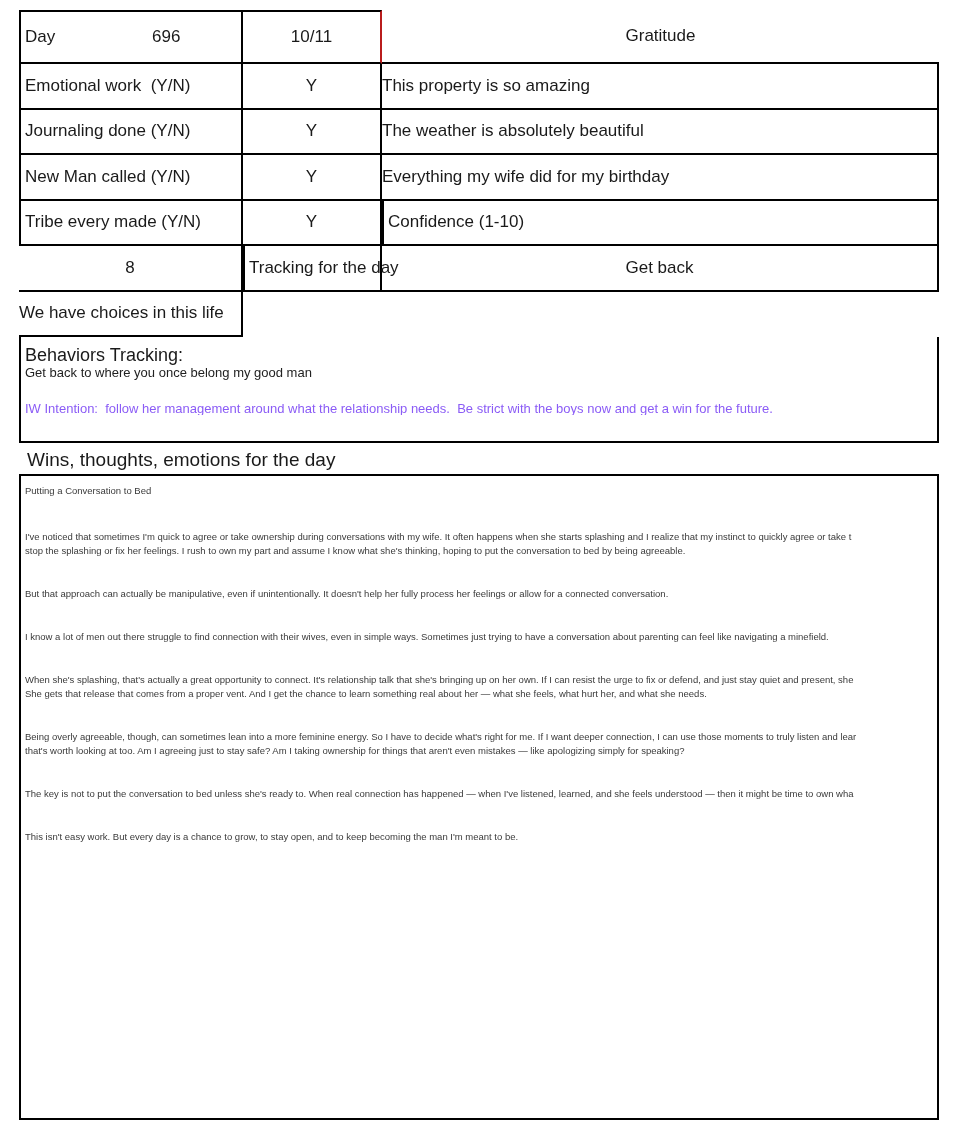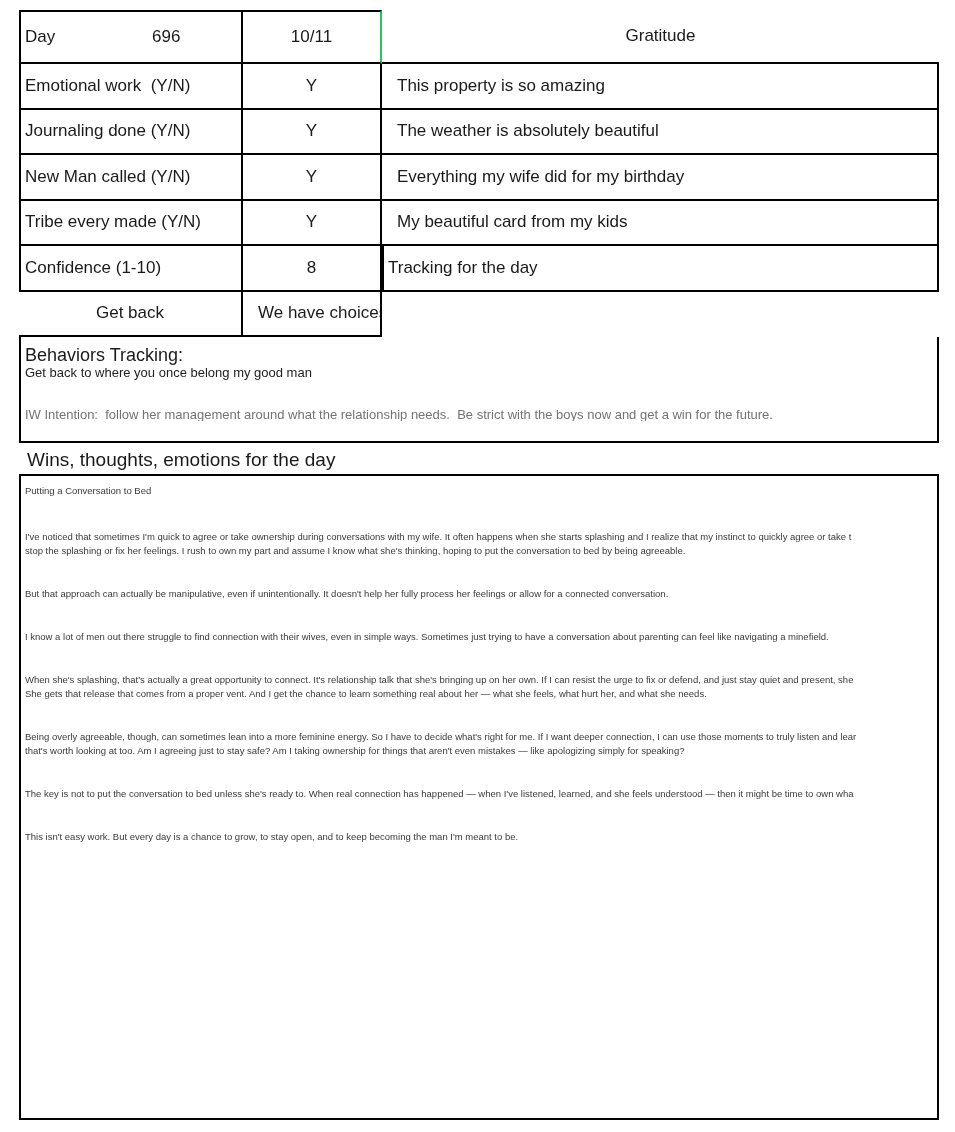--- a/index.html
+++ b/index.html
@@ -6,31 +6,31 @@
   html,body { background:#ffffff; }
   body { font-family:"Liberation Sans", sans-serif; }
   .sheet { position:relative; width:955px; height:1132px; background:#fff; overflow:hidden; }
   .content { position:absolute; left:19px; top:10px; width:920px; }
 
   
   .t-grid { display:grid; grid-template-columns:224px 139px 557px; grid-template-rows:54px repeat(6,45.5px); }
   .t-grid > div { color:#1a1a1a; font-size:17px; }
   .cell-day { border:2px solid #000; display:flex; align-items:center; padding-left:4px; position:relative; }
   .day-num { position:absolute; left:131px; top:50%; transform:translateY(-50%); }
-  .cell-date { border-top:2px solid #000; border-right:2px solid #22c55e; border-bottom:2px solid #000; display:flex; align-items:center; justify-content:center; }
+  .cell-date { border-top:2px solid #000; border-right:2px solid #b91c1c; border-bottom:2px solid #000; display:flex; align-items:center; justify-content:center; }
   .cell-grat-hdr { border-bottom:2px solid #000; display:flex; align-items:center; justify-content:center; }
   .c-label { border-left:2px solid #000; border-right:2px solid #000; border-bottom:2px solid #000; display:flex; align-items:center; padding-left:4px; white-space:pre; }
   .c-value { border-right:2px solid #000; border-bottom:2px solid #000; display:flex; align-items:center; justify-content:center; }
-  .c-grat { border-right:2px solid #000; border-bottom:2px solid #000; display:flex; align-items:center; padding-left:15px; white-space:pre; overflow:hidden; }
+  .c-grat { border-right:2px solid #000; border-bottom:2px solid #000; display:flex; align-items:center; padding-left:0; white-space:pre; overflow:hidden; }
 
   
   .behaviors-box { width:920px; height:106px; border:2px solid #000; border-top:0; padding:7px 8px 0 4px; overflow:hidden; }
   .bh-title { font-size:18px; line-height:22px; color:#1a1a1a; }
   .bh-note { font-size:13px; line-height:13px; color:#222; white-space:pre; }
-  .bh-intent { font-size:13px; line-height:13px; color:#737373; margin-top:29px; white-space:pre; overflow:hidden; }
+  .bh-intent { font-size:13px; line-height:13px; color:#8b5cf6; margin-top:23px; white-space:pre; overflow:hidden; }
 
   
   .wins-heading { font-size:19px; line-height:24px; color:#1a1a1a; margin:5px 0 2px 8px; }
   .journal-box { width:920px; height:646px; border:2px solid #000; padding:8px 0 16px 4px; overflow:hidden; }
   .jr-title { font-size:9.5px; line-height:14px; color:#3a3a3a; margin-bottom:32px; white-space:pre; }
   .jr-p { font-size:9.5px; line-height:14px; color:#3a3a3a; margin-bottom:29px; white-space:pre; overflow:hidden; }
 </style>
 </head>
 <body>
 
@@ -65,21 +65,20 @@
       <div class="c-label"><span>New Man called (Y/N)</span></div>
       <div class="c-value">
           <span>Y</span>
         </div>
       <div class="c-grat"><span>Everything my wife did for my birthday</span></div>
 
       <div class="c-label"><span>Tribe every made (Y/N)</span></div>
       <div class="c-value">
           <span>Y</span>
         </div>
-      <div class="c-grat"><span>My beautiful card from my kids</span></div>
 
       <div class="c-label"><span>Confidence (1-10)</span></div>
       <div class="c-value">
           <span>8</span>
         </div>
 
       <div class="c-label"><span>Tracking for the day</span></div>
       <div class="c-value">
           <span>Get back</span>
         </div>

